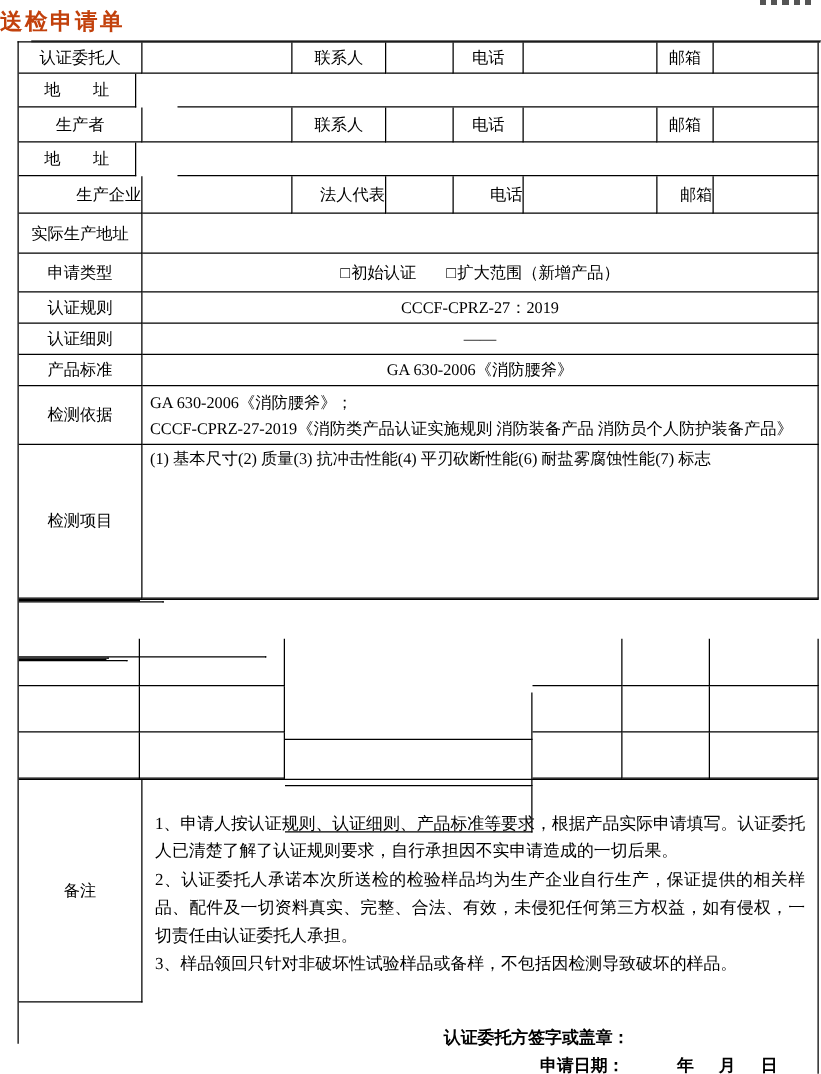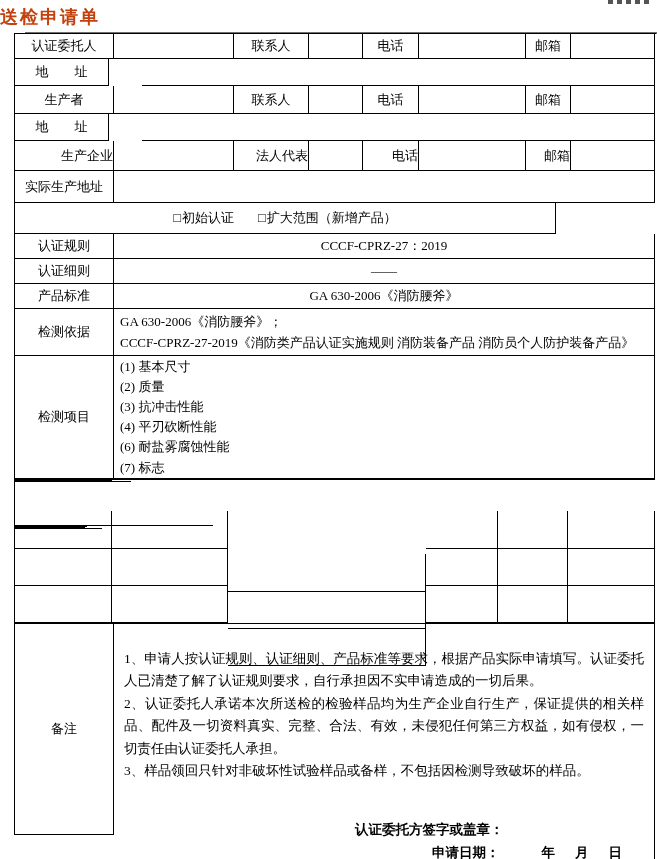--- a/index.html
+++ b/index.html
@@ -48,31 +48,31 @@
 
   .apply-options{display:flex;gap:24px;}
   .option{display:flex;align-items:center;}
   .option .box{margin-right:1px;}
 
   .basis-cell{
     height:47px;flex-direction:column;align-items:flex-start;justify-content:center;
     padding:2px 6px;line-height:21px;white-space:nowrap;
   }
   .items-cell{
-    height:123px;flex-direction:column;align-items:flex-start;justify-content:space-between;
+    height:123px;flex-direction:row;align-items:flex-start;justify-content:flex-start;
     padding:2px 6px;line-height:17.4px;
   }
 
   
   .p1{width:97px;} .p2{width:116px;} .p3{width:198px;margin-top:43px;}
   .p4{width:72px;} .p5{width:70px;}  .p6{width:87px;}
   .ph{height:31px;font-weight:normal;flex-direction:column;}
 
   .remarks-row{height:211px;}
-  .remarks-lab{width:99px;height:211px;}
+  .remarks-lab{width:99px;height:178px;}
   .remarks-cell{
     width:541px;height:254px;position:relative;
     align-items:flex-start;justify-content:flex-start;white-space:normal;
     padding:24px 10px 0 10px;font-size:13.5px;line-height:22.4px;
   }
   .remarks-text p{margin:0;text-align:justify;}
   .sig-line1{position:absolute;left:241px;bottom:36px;white-space:nowrap;font-weight:bold;font-size:13.5px;margin-top:12px;}
   .sig-line2{position:absolute;left:318px;bottom:13px;white-space:nowrap;font-weight:bold;font-size:13.5px;}
   .sig-line2 .u1{margin-left:42px;} .sig-line2 .u2{margin-left:20px;} .sig-line2 .u3{margin-left:20px;}
 </style>
@@ -129,20 +129,21 @@
       <div class="cell c-lab4 h30">邮箱</div>
       <div class="cell c-v4 h30"></div>
     </div>
 
     <div class="row h32">
       <div class="cell c-lab h32">实际生产地址</div>
       <div class="cell c-wide h32"></div>
     </div>
 
     <div class="row h31">
+      <div class="cell c-lab h31">申请类型</div>
       <div class="cell c-wide h31">
         <div class="apply-options">
           <span class="option">
               <span class="box">□</span>
               <span>初始认证</span>
             </span>
           <span class="option">
               <span class="box">□</span>
               <span>扩大范围（新增产品）</span>
             </span>

